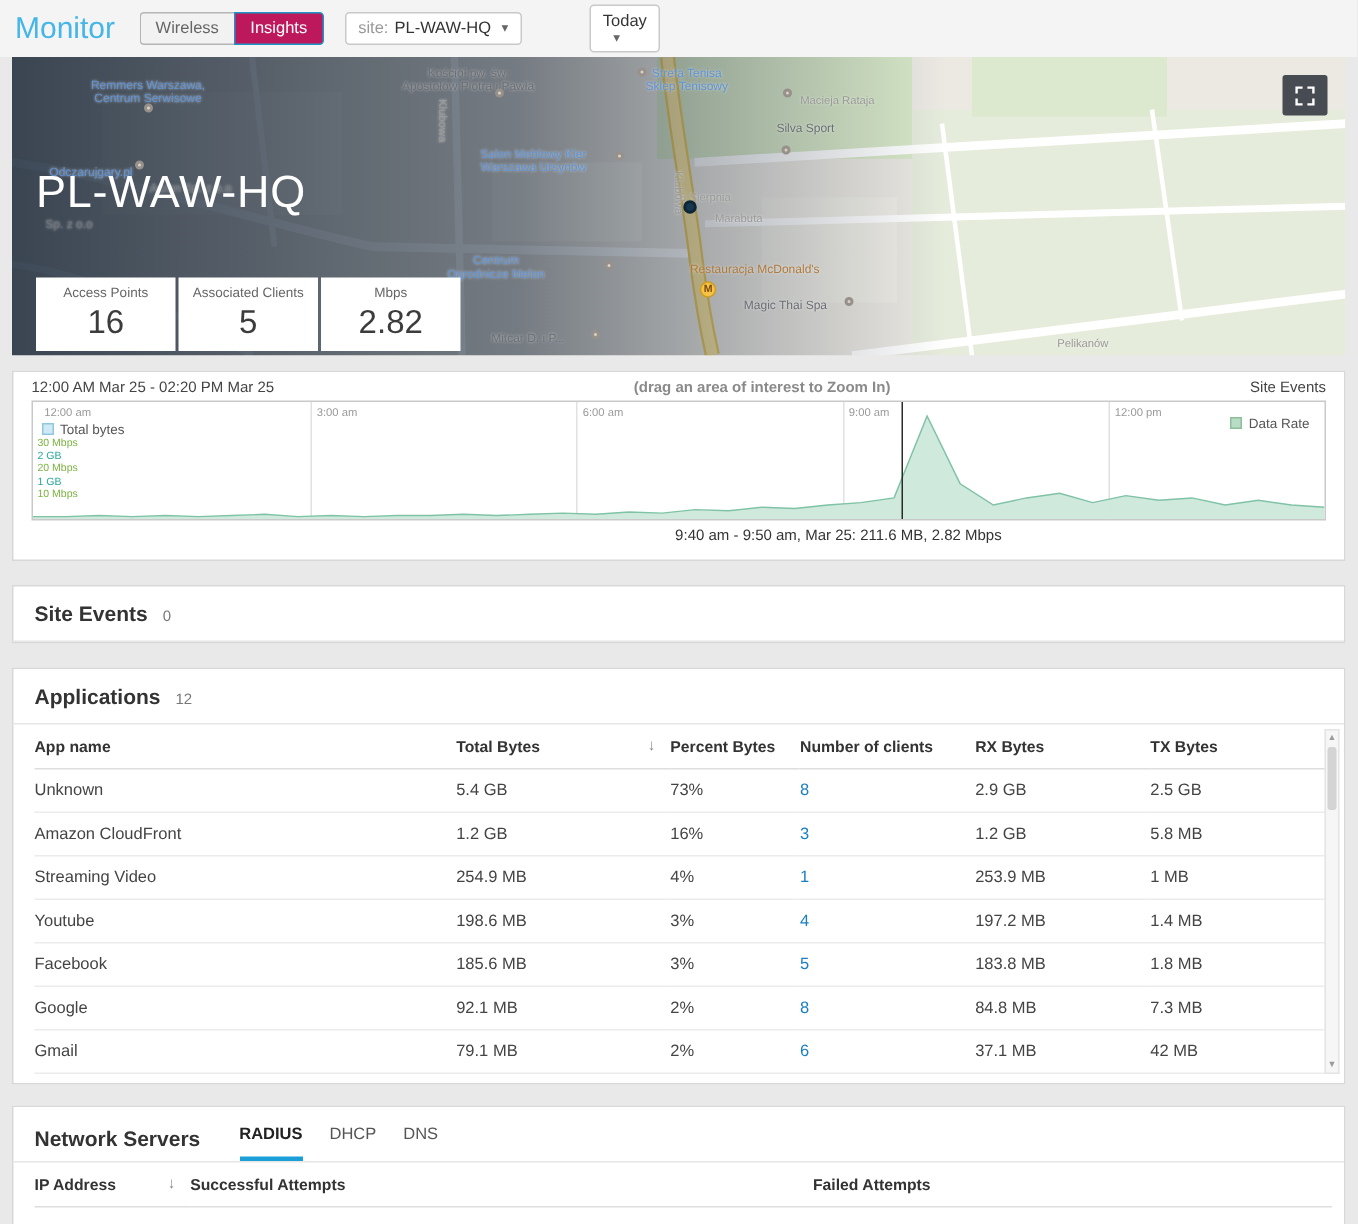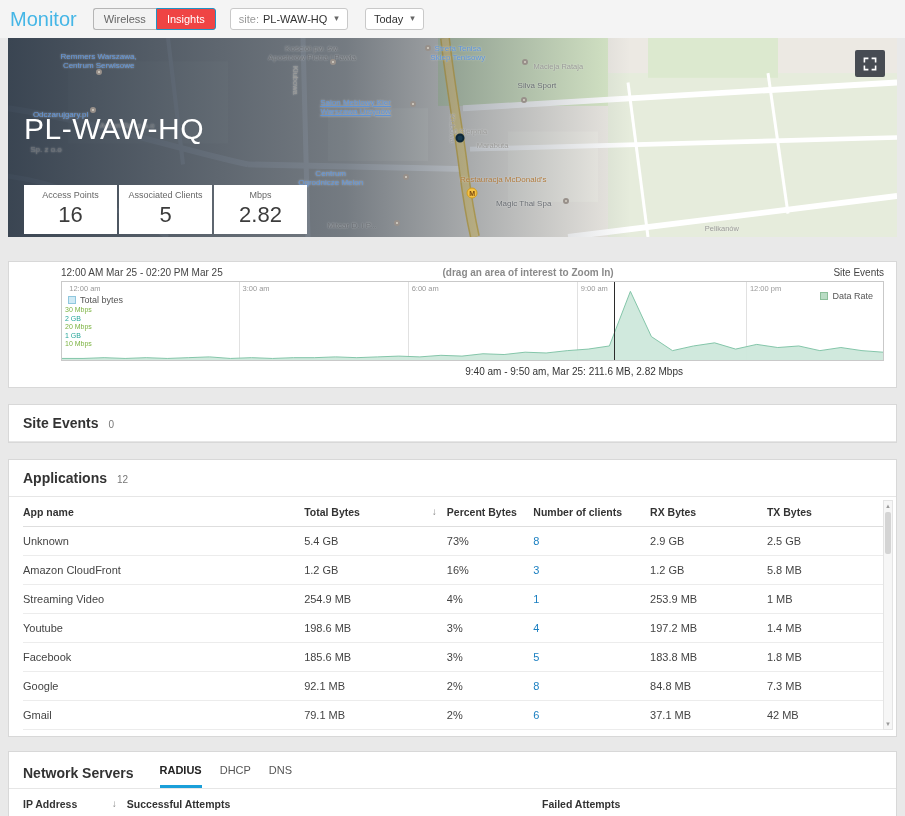--- a/index.html
+++ b/index.html
@@ -6,26 +6,26 @@
   html,body { width:905px; height:816px; overflow:hidden; }
   body { font-family:"Liberation Sans", sans-serif; background:#e9e9e9; color:#333; }
   .page { position:relative; width:905px; height:816px; }
 
   
   .topbar { display:flex; align-items:center; height:38px; background:#f4f4f4; padding:0 10px; }
   .app-title { font-size:20px; font-weight:400; color:#45b6e6; margin-right:16px; }
   .toggle-group { display:flex; }
   .tg { font-size:11px; padding:4px 10px; border:1px solid #b5b5b5; background:#f2f2f2; color:#666; cursor:pointer; font-family:inherit; }
   .tg.left { border-radius:3px 0 0 3px; border-right:none; }
-  .tg.active { background:#ef4444; border-color:#1f93c5; color:#fff; border-radius:0 3px 3px 0; }
+  .tg.active { background:#be185d; border-color:#1f93c5; color:#fff; border-radius:0 3px 3px 0; }
   .dropdown { display:flex; align-items:flex-start; background:#fff; border:1px solid #c9c9c9; border-radius:3px; font-size:11px; padding:4px 8px; margin-left:14px; cursor:pointer; }
   .dd-prefix { color:#999; margin-right:4px; }
   .dd-value { color:#333; }
   .caret { color:#666; margin-left:7px; font-size:9px; }
-  .time-dd { margin-left:17px; }
+  .time-dd { margin-left:45px;flex-direction:column; }
 
   
   .map-card { position:relative; margin:0 8px; height:199px; overflow:hidden; background:#ece9e3; }
   .map-base { position:absolute; inset:0; width:100%; height:100%; }
   .map-overlay { position:absolute; inset:0; background:linear-gradient(90deg, rgba(19,33,50,.82) 0%, rgba(19,33,50,.55) 38%, rgba(19,33,50,0) 70%); }
   .map-labels, .map-pins { position:absolute; inset:0; }
   .map-label { position:absolute; font-size:8px; line-height:9px; white-space:pre-line; text-align:center; transform:translateX(-50%); text-shadow:0 0 2px rgba(255,255,255,.6); }
   .map-label.align-left { transform:none; text-align:left; }
   .poi-blue { color:#5e93d8; }
   .poi-dark { color:#6b6f74; }
@@ -44,21 +44,21 @@
   .stat-value { font-size:22px; color:#3c3c3c; }
   .fs-btn { position:absolute; right:12px; top:12px; width:30px; height:27px; background:rgba(42,48,58,.85); border:none; border-radius:2px; cursor:pointer; display:flex; align-items:center; justify-content:center; }
 
   
   .card { margin:0 8px; background:#fff; border:1px solid #d8d8d8; }
   .card-head { display:flex; align-items:baseline; gap:10px; padding:10px 14px; border-bottom:1px solid #e6e6e6; }
   .card-title { font-size:14px; font-weight:bold; color:#333; }
   .card-count { font-size:10px; color:#777; }
 
   
-  .timeline-card { margin-top:24px; padding-bottom:4px;padding-left:40px; }
+  .timeline-card { margin-top:10px; padding-bottom:4px; }
   .tl-header { display:flex; justify-content:space-between; align-items:center; padding:5px 12px 3px; font-size:10px; color:#444; }
   .tl-hint { color:#8a8a8a;font-weight:bold; }
   .chart-box { position:relative; margin:0 12px; height:80px; border:1px solid #c9c9c9; background:#fff; overflow:hidden; }
   .legend { position:absolute; display:flex; align-items:center; gap:4px; font-size:9px; color:#555; z-index:4; }
   .legend-left { left:6px; top:13px; }
   .legend-right { right:10px; top:9px; }
   .sq { width:8px; height:8px; display:inline-block; }
   .sq-bytes { background:#cfeaf5; border:1px solid #8fc7de; }
   .sq-rate { background:#b9dcc4; border:1px solid #8cbf9a; }
   .yticks { position:absolute; left:3px; top:24px; z-index:4; }
@@ -142,21 +142,21 @@
     <div class="map-overlay"></div>
     <div class="map-labels">
         <div class="map-label poi-blue" style="left: 10.2%; top: 7%;">Remmers Warszawa,
 Centrum Serwisowe</div>
         <div class="map-label poi-dark" style="left: 34.2%; top: 3%;">Kościół pw. św.
 Apostołów Piotra i Pawła</div>
         <div class="map-label poi-blue" style="left: 50.6%; top: 3%;">Strefa Tenisa
 Sklep Tenisowy</div>
         <div class="map-label street" style="left: 61.9%; top: 12%;">Macieja Rataja</div>
         <div class="map-label poi-dark" style="left: 59.5%; top: 21.5%;">Silva Sport</div>
-        <div class="map-label poi-blue" style="left: 39.1%; top: 30%; text-decoration: underline;">Salon Meblowy Kler
+        <div class="map-label poi-blue" style="left: 39.1%; top: 30%;">Salon Meblowy Kler
 Warszawa Ursynów</div>
         <div class="map-label poi-blue align-left" style="left: 2.8%; top: 36%;">Odczarujgary.pl</div>
         <div class="map-label poi-dark" style="left: 13.4%; top: 41.5%;">Acron Sp. z o.o</div>
         <div class="map-label poi-dark align-left" style="left: 2.5%; top: 54%;">Sp. z o.o</div>
         <div class="map-label street" style="left: 52%; top: 44.5%;">6 Sierpnia</div>
         <div class="map-label street" style="left: 54.5%; top: 52%;">Marabuta</div>
         <div class="map-label poi-blue" style="left: 36.3%; top: 66%;">Centrum
 Ogrodnicze Melon</div>
         <div class="map-label poi-brown" style="left: 55.7%; top: 69%;">Restauracja McDonald's</div>
         <div class="map-label poi-dark" style="left: 58%; top: 81%;">Magic Thai Spa</div>

